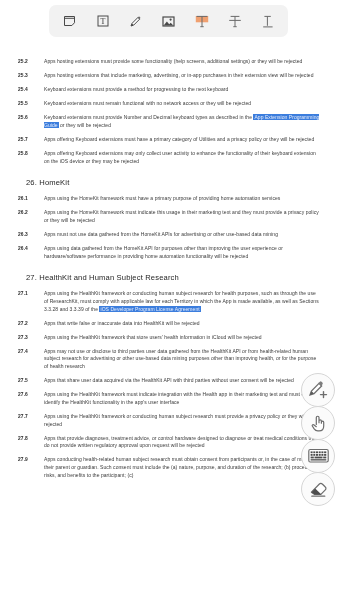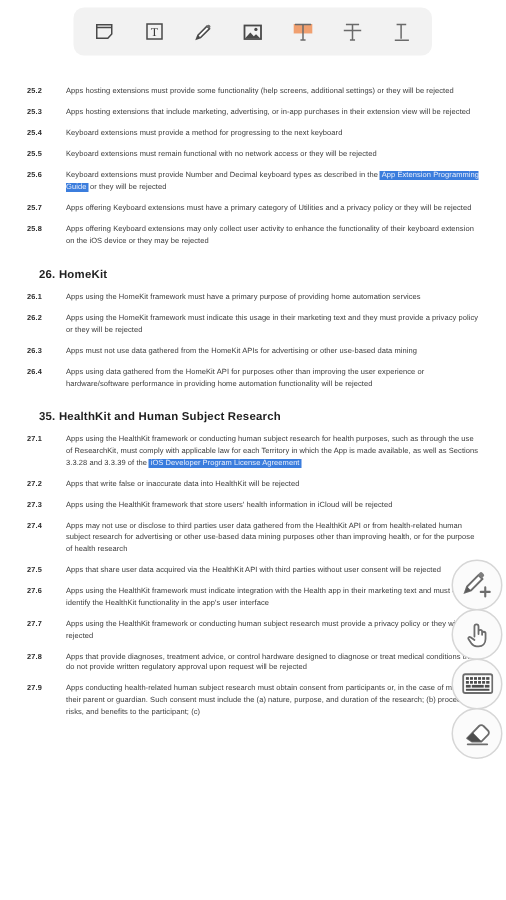--- a/index.html
+++ b/index.html
@@ -51,21 +51,21 @@
   }
   .clause-text {
     flex: 1 1 auto;
     font-size: 5.0px; color: #3a3a3a;
     line-height: 7.6px;
     letter-spacing: .05px;
     text-align: left;
     padding-right: 4px;
   }
   .section-head {
-    font-size: 7.6px; font-weight: 700; color: #1f1f1f;
+    font-size: 7.6px; font-weight: 400; color: #1f1f1f;
     margin: 13px 0 8px 8px;
     letter-spacing: .15px;
   }
   .hl {
     background: #3b7ddd;
     color: #e8eefb;
     padding: 0 1px;
   }
   .sect-block { margin-bottom: 0; }
 
@@ -206,21 +206,21 @@
         <div class="clause">
           <div class="clause-num">26.3</div>
           <div class="clause-text"><span>Apps must not use data gathered from the HomeKit APIs for advertising or other use-based data mining</span></div>
         </div>
         <div class="clause">
           <div class="clause-num">26.4</div>
           <div class="clause-text"><span>Apps using data gathered from the HomeKit API for purposes other than improving the user experience or hardware/software performance in providing home automation functionality will be rejected</span></div>
         </div>
       </div>
       <div class="sect-block">
-        <div class="section-head">35. HealthKit and Human Subject Research</div>
+        <div class="section-head">27. HealthKit and Human Subject Research</div>
         <div class="clause">
           <div class="clause-num">27.1</div>
           <div class="clause-text"><span>Apps using the HealthKit framework or conducting human subject research for health purposes, such as through the use of ResearchKit, must comply with applicable law for each Territory in which the App is made available, as well as Sections 3.3.28 and 3.3.39 of the </span><span class="hl">iOS Developer Program License Agreement</span></div>
         </div>
         <div class="clause">
           <div class="clause-num">27.2</div>
           <div class="clause-text"><span>Apps that write false or inaccurate data into HealthKit will be rejected</span></div>
         </div>
         <div class="clause">
           <div class="clause-num">27.3</div>

